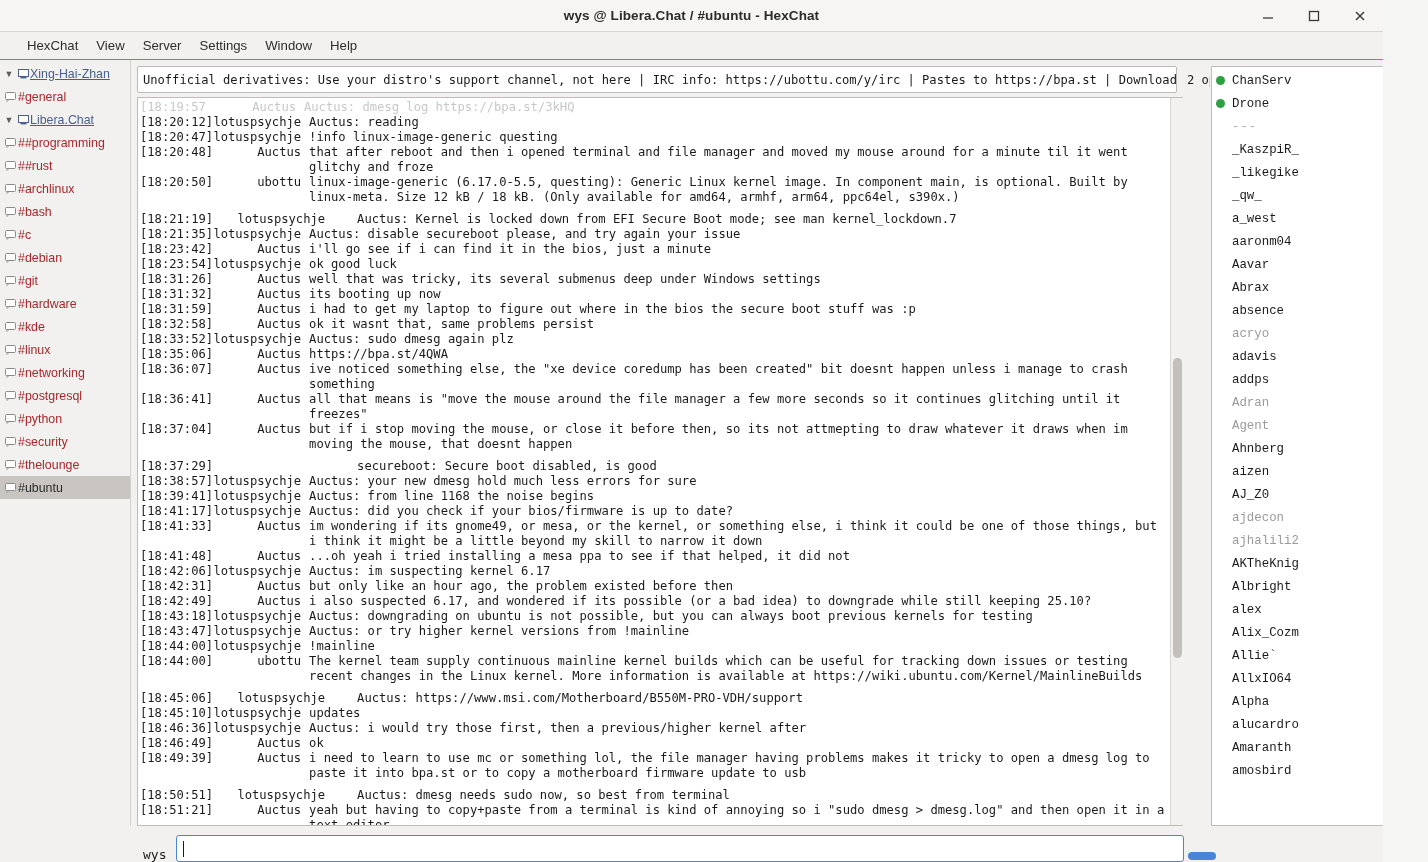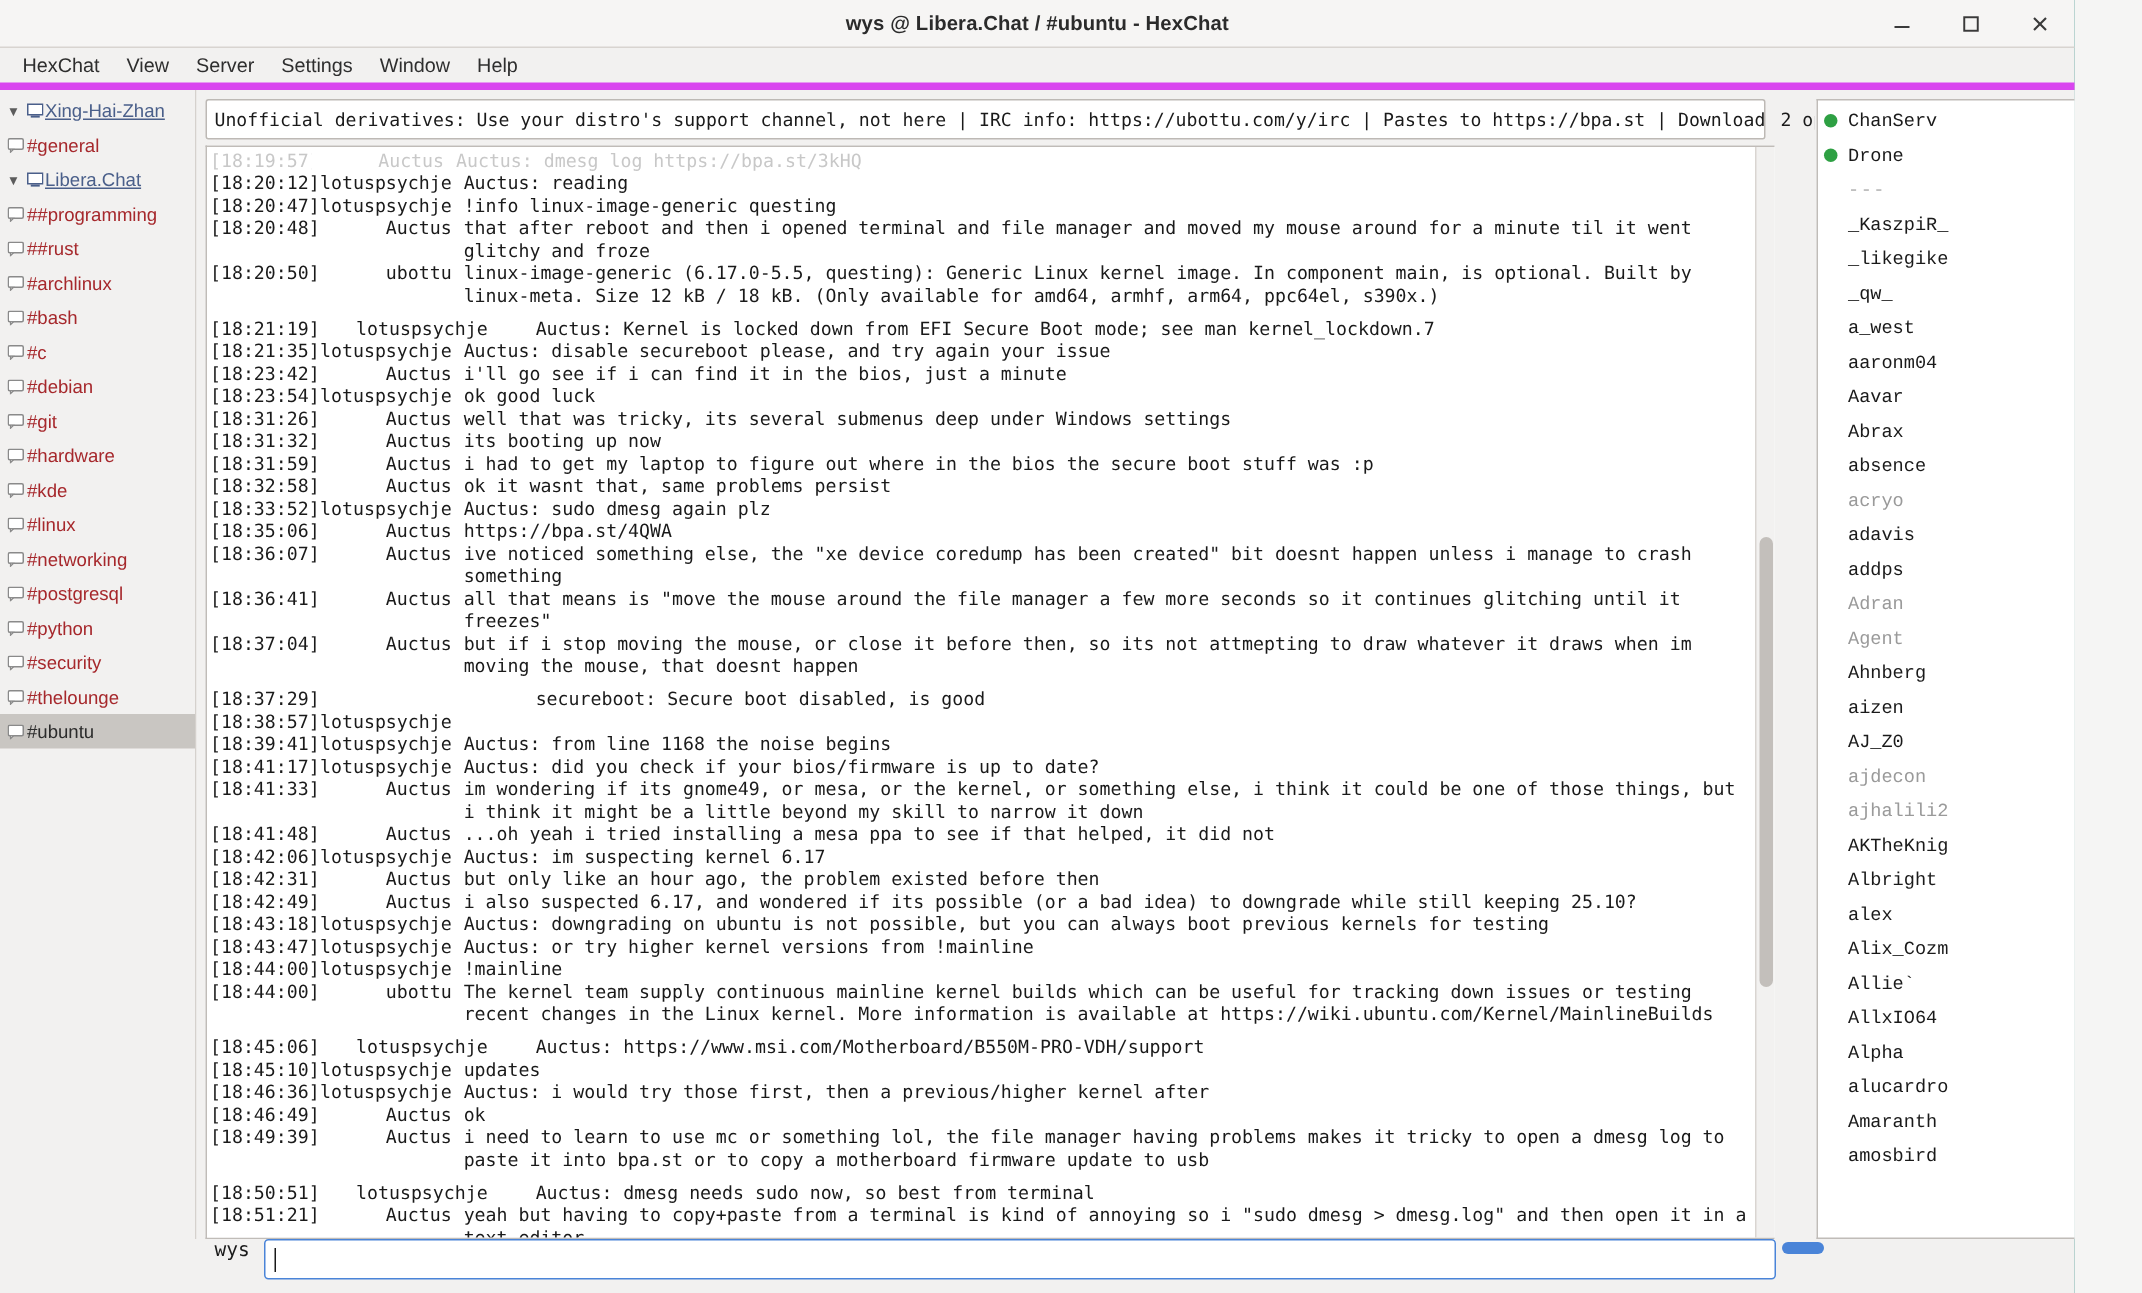--- a/index.html
+++ b/index.html
@@ -35,23 +35,23 @@
     width: 46px; height: 32px;
     display: flex; align-items: center; justify-content: center;
     font-size: 14px; color: #3a3a3a;
   }
   .winbtn svg { display: block; }
 
   
   .menubar {
     height: 28px;
     background: #f2f1f0;
-    border-bottom: 5px solid #d946ef;
+    border-bottom: 1px solid #d946ef;
     display: flex; align-items: center;
-    padding-left: 6px;
+    padding-left: 18px;
     flex: 0 0 28px;
   }
   .menuitem {
     padding: 4px 9px;
     font-size: 13.2px; color: #2e2e2e;
     line-height: 1;
   }
 
   
   .body {
@@ -221,21 +221,21 @@
     margin-right: 7px;
     flex: 0 0 9px;
   }
   .user-row .dot.none { background: transparent; }
   .user-row.away .uname { color: #9a9a9a; }
   .user-row .sep { color: #b0b0b0; letter-spacing: 1px; }
 
   
   .bottom {
     height: 36px; flex: 0 0 36px;
-    display: flex; align-items: flex-start;
+    display: flex; align-items: flex-end;
     padding: 0 2px 0 137px;
     background: #f2f1f0;
   }
   .nick-box {
     font-family: "DejaVu Sans Mono", monospace;
     font-size: 13px; color: #1a1a1a;
     padding: 0 10px 0 6px;
   }
   .input-entry {
     flex: 1 1 auto;
@@ -581,20 +581,21 @@
               <span class="txt">but if i stop moving the mouse, or close it before then, so its not attmepting to draw whatever it draws when im moving the mouse, that doesnt happen</span>
             </div>
             <div class="msg gap">
               <span class="ts">[18:37:29]</span>
               <span class="nick"></span>
               <span class="txt">secureboot: Secure boot disabled, is good</span>
             </div>
             <div class="msg">
               <span class="ts">[18:38:57]</span>
               <span class="nick">lotuspsychje</span>
+              <span class="txt">Auctus: your new dmesg hold much less errors for sure</span>
             </div>
             <div class="msg">
               <span class="ts">[18:39:41]</span>
               <span class="nick">lotuspsychje</span>
               <span class="txt">Auctus: from line 1168 the noise begins</span>
             </div>
             <div class="msg">
               <span class="ts">[18:41:17]</span>
               <span class="nick">lotuspsychje</span>
               <span class="txt">Auctus: did you check if your bios/firmware is up to date?</span>

